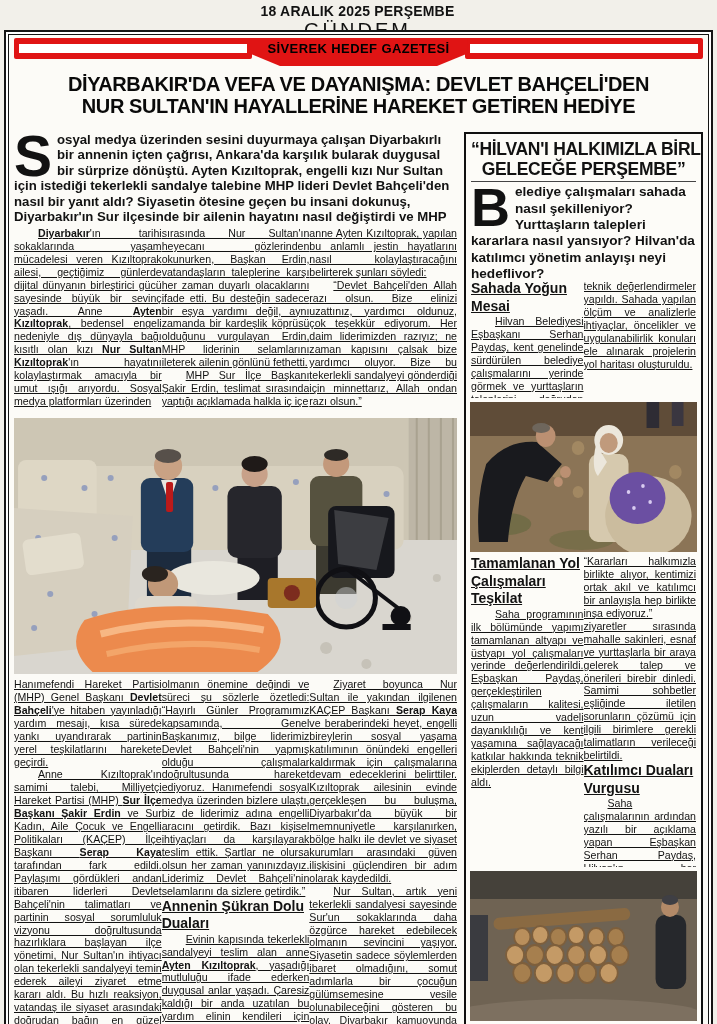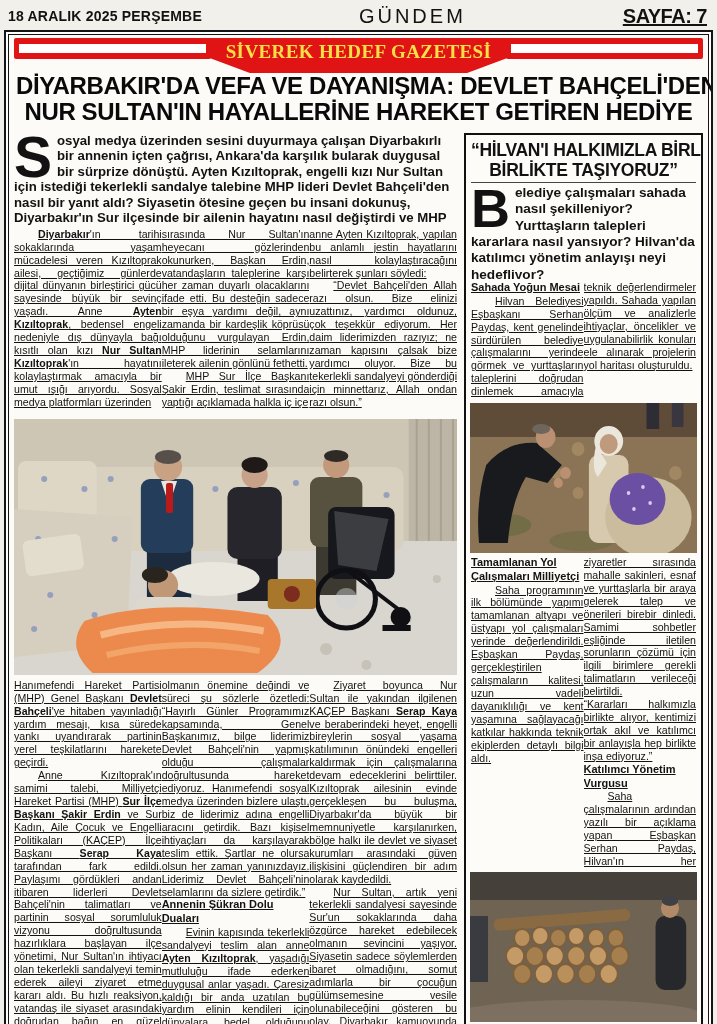--- a/index.html
+++ b/index.html
@@ -3,62 +3,61 @@
 <meta charset="utf-8">
 <style>
   html,body{margin:0;padding:0;}
   body{
     width:717px;height:1024px;overflow:hidden;position:relative;
     background:#f2f0ea;color:#121212;
     font-family:"Liberation Sans","DejaVu Sans",sans-serif;
     -webkit-font-smoothing:antialiased;
   }
   
-  .topbar{display:flex;justify-content:space-between;align-items:center;padding:3px 10px 1px 8px;height:26px;}
+  .topbar{display:flex;justify-content:space-between;align-items:center;padding:3px 10px 1px 8px;height:26px;flex-direction:column;}
   .topbar .date{font-weight:700;font-size:14px;letter-spacing:.2px;}
   .topbar .section{font-weight:400;font-size:20px;letter-spacing:3px;}
   .topbar .pageno{font-weight:700;font-size:20px;letter-spacing:-.5px;text-decoration:underline;}
   
   .frame{
     position:absolute;left:4px;right:4px;top:30px;height:1010px;
     border:2.5px solid #141414;
     box-shadow:inset 0 0 0 2px #ffffff, inset 0 0 0 3px #141414;
     background:#fcfbf7;padding:6px 6px 0 6px;box-sizing:border-box;overflow:hidden;
   }
   
   .banner{display:flex;align-items:flex-start;margin:0 2px;height:34px;}
   .banner-side{flex:1;height:21px;display:flex;align-items:center;border-radius:2px;}
   .banner-side .inner{flex:1;height:9px;background:#fff;margin:0 5px;}
   .banner-center{
-    color:#fde047;font-weight:700;font-size:19px;letter-spacing:.4px;white-space:nowrap;
+    color:#000000;font-weight:700;font-size:13px;letter-spacing:.4px;white-space:nowrap;
     padding:3px 18px 10px;margin:0 -3px;z-index:2;
     clip-path:polygon(0 0,100% 0,100% 55%,86% 100%,14% 100%,0 55%);
-    font-family:Liberation Serif, serif;
   }
   
-  .headline{ text-align:center;font-weight:700;font-size:24px;line-height:1.1;
-    letter-spacing:-.4px;margin:1px 4px 7px;color:#0a0a0a;}
+  .headline{ text-align:center;font-weight:700;font-size:20px;line-height:1.1;
+    letter-spacing:-.4px;margin:1px 4px 15px;color:#0a0a0a;}
   .headline .hl{display:block;white-space:nowrap;}
   
   .content{display:flex;gap:7px;margin:0 2px;}
   .left-block{width:443px;flex:none;}
   .right-box{flex:1;border:2px solid #101010;background:#fdfcf8;padding:2px 5px;box-sizing:border-box;height:946px;overflow:hidden;}
   
   .lead{font-weight:700;font-size:13.2px;line-height:1.17;height:92px;overflow:hidden;text-align:left;}
   .dropcap{float:left;font-weight:700;font-size:57px;line-height:44px;padding:2px 5px 0 0;}
   .lead-side{font-weight:700;font-size:13.6px;line-height:1.2;height:94px;overflow:hidden;margin-top:2px;}
   .dropcap-side{float:left;font-weight:700;font-size:54px;line-height:42px;padding:2px 5px 0 0;}
   
   .cols{display:flex;gap:0;text-decoration:underline;}
   .cols .col{flex:1;overflow:hidden;}
   .cols-top-left{height:186px;margin-top:3px;}
   .cols-bottom-left{height:352px;border-bottom:2.5px solid #111;box-sizing:border-box;margin-top:4px;}
   .para{font-size:10.6px;line-height:1.22;text-align:justify;margin:0;}
   .para.ind{text-indent:24px;}
-  .subhead{font-weight:700;font-size:11px;line-height:1.25;margin:0;}
+  .subhead{font-weight:700;font-size:14px;line-height:1.25;margin:0;}
   .b{font-weight:700;}
   
   .side-head1{text-align:center;font-weight:700;font-size:16px;letter-spacing:-.2px;
     border-bottom:1.5px solid #111;padding:2px 0 2px;white-space:nowrap;}
   .side-head23{text-align:center;font-weight:700;font-size:17.5px;line-height:1.15;
     letter-spacing:-.3px;padding:3px 0 2px;border-bottom:1px solid #444;}
   .side-head23 span{display:block;white-space:nowrap;}
   .cols-top-right{height:118px;margin-top:2px;}
   .cols-bottom-right{height:312px;margin-top:3px;}
   
@@ -201,21 +200,21 @@
         <div class="col">
             <p class="para ind"><span>Ziyaret boyunca Nur Sultan ile yakından ilgilenen KAÇEP Başkanı </span><span class="b">Serap Kaya</span><span> ve beraberindeki heyet, engelli bireylerin sosyal yaşama katılımının önündeki engelleri kaldırmak için çalışmalarına devam edeceklerini belirttiler. Kızıltoprak ailesinin evinde gerçekleşen bu buluşma, Diyarbakır'da büyük bir memnuniyetle karşılanırken, bölge halkı ile devlet ve siyaset kurumları arasındaki güven ilişkisini güçlendiren bir adım olarak kaydedildi.</span></p>
             <p class="para ind"><span>Nur Sultan, artık yeni tekerlekli sandalyesi sayesinde Sur'un sokaklarında daha özgürce hareket edebilecek olmanın sevincini yaşıyor. Siyasetin sadece söylemlerden ibaret olmadığını, somut adımlarla bir çocuğun gülümsemesine vesile olunabileceğini gösteren bu olay, Diyarbakır kamuoyunda “vefa ve sürprizin en güzel hali” olarak nitelendirildi. Teşkilat mensupları, Nur Sultan ve ailesini bundan sonra da yalnız bırakmayacaklarının sözünü vererek evden ayrıldı.İHA</span></p>
           </div>
       </div>
     </div>
 
     <div class="right-box">
       <div class="side-head23">
         <span>“HİLVAN'I HALKIMIZLA BİRLİKTE</span>
-        <span>BİRLİKTE TAŞIYORUZ”</span>
+        <span>GELECEĞE PERŞEMBE”</span>
       </div>
 
       <div class="lead-side">
         <span class="dropcap-side">B</span><span>elediye çalışmaları sahada nasıl şekilleniyor? Yurttaşların talepleri kararlara nasıl yansıyor? Hilvan'da katılımcı yönetim anlayışı neyi hedefliyor?</span>
       </div>
 
       <div class="cols cols-top-right">
         <div class="col">
             <div class="subhead">Sahada Yoğun Mesai</div>
             <p class="para ind"><span>Hilvan Belediyesi Eşbaşkanı Serhan Paydaş, kent genelinde sürdürülen belediye çalışmalarını yerinde görmek ve yurttaşların taleplerini doğrudan dinlemek amacıyla kapsamlı saha</span></p>
@@ -259,27 +258,27 @@
               <circle cx="176" cy="90" r="2"></circle>
               <circle cx="192" cy="84" r="2"></circle>
               <circle cx="200" cy="100" r="2"></circle>
               <circle cx="182" cy="106" r="2"></circle>
             </g>
         </svg>
       </div>
 
       <div class="cols cols-bottom-right">
         <div class="col">
-            <div class="subhead">Tamamlanan Yol Çalışmaları Milliyetçi</div>
+            <div class="subhead">Tamamlanan Yol Çalışmaları Teşkilat</div>
             <p class="para ind"><span>Saha programının ilk bölümünde yapımı tamamlanan altyapı ve üstyapı yol çalışmaları yerinde değerlendirildi. Eşbaşkan Paydaş, gerçekleştirilen çalışmaların kalitesi, uzun vadeli dayanıklılığı ve kent yaşamına sağlayacağı katkılar hakkında teknik ekiplerden detaylı bilgi aldı.</span></p>
           </div>
         <div class="col">
+            <p class="para"><span>“Kararları halkımızla birlikte alıyor, kentimizi ortak akıl ve katılımcı bir anlayışla hep birlikte inşa ediyoruz.”</span></p>
             <p class="para"><span>ziyaretler sırasında mahalle sakinleri, esnaf ve yurttaşlarla bir araya gelerek talep ve önerileri birebir dinledi. Samimi sohbetler eşliğinde iletilen sorunların çözümü için ilgili birimlere gerekli talimatların verileceği belirtildi.</span></p>
-            <p class="para"><span>“Kararları halkımızla birlikte alıyor, kentimizi ortak akıl ve katılımcı bir anlayışla hep birlikte inşa ediyoruz.”</span></p>
-            <div class="subhead">Katılımcı Yönetim Vurgusu</div>
+            <div class="subhead">Katılımcı Duaları Vurgusu</div>
             <p class="para ind"><span>Saha çalışmalarının ardından yazılı bir açıklama yapan Eşbaşkan Serhan Paydaş, Hilvan'ın her mahallesine eşit ve nitelikli hizmet ulaştırmayı hedeflediklerini vurguladı. Paydaş, sahada olmaya, halkı dinlemeye ve çözüm üretmeye kararlılıkla devam edeceklerini ifade etti.</span></p>
           </div>
       </div>
 
       <div class="photo photo-side2">
         <svg viewBox="0 0 252 150" preserveAspectRatio="none">
           <rect width="252" height="150" fill="#6f6353"></rect>
           <rect width="252" height="28" fill="#45413a"></rect>
           <rect x="26" y="42" width="152" height="12" rx="6" fill="#8a6a42" transform="rotate(-4 100 48)"></rect>
           <g stroke="#7e5f3c" stroke-width="2">

